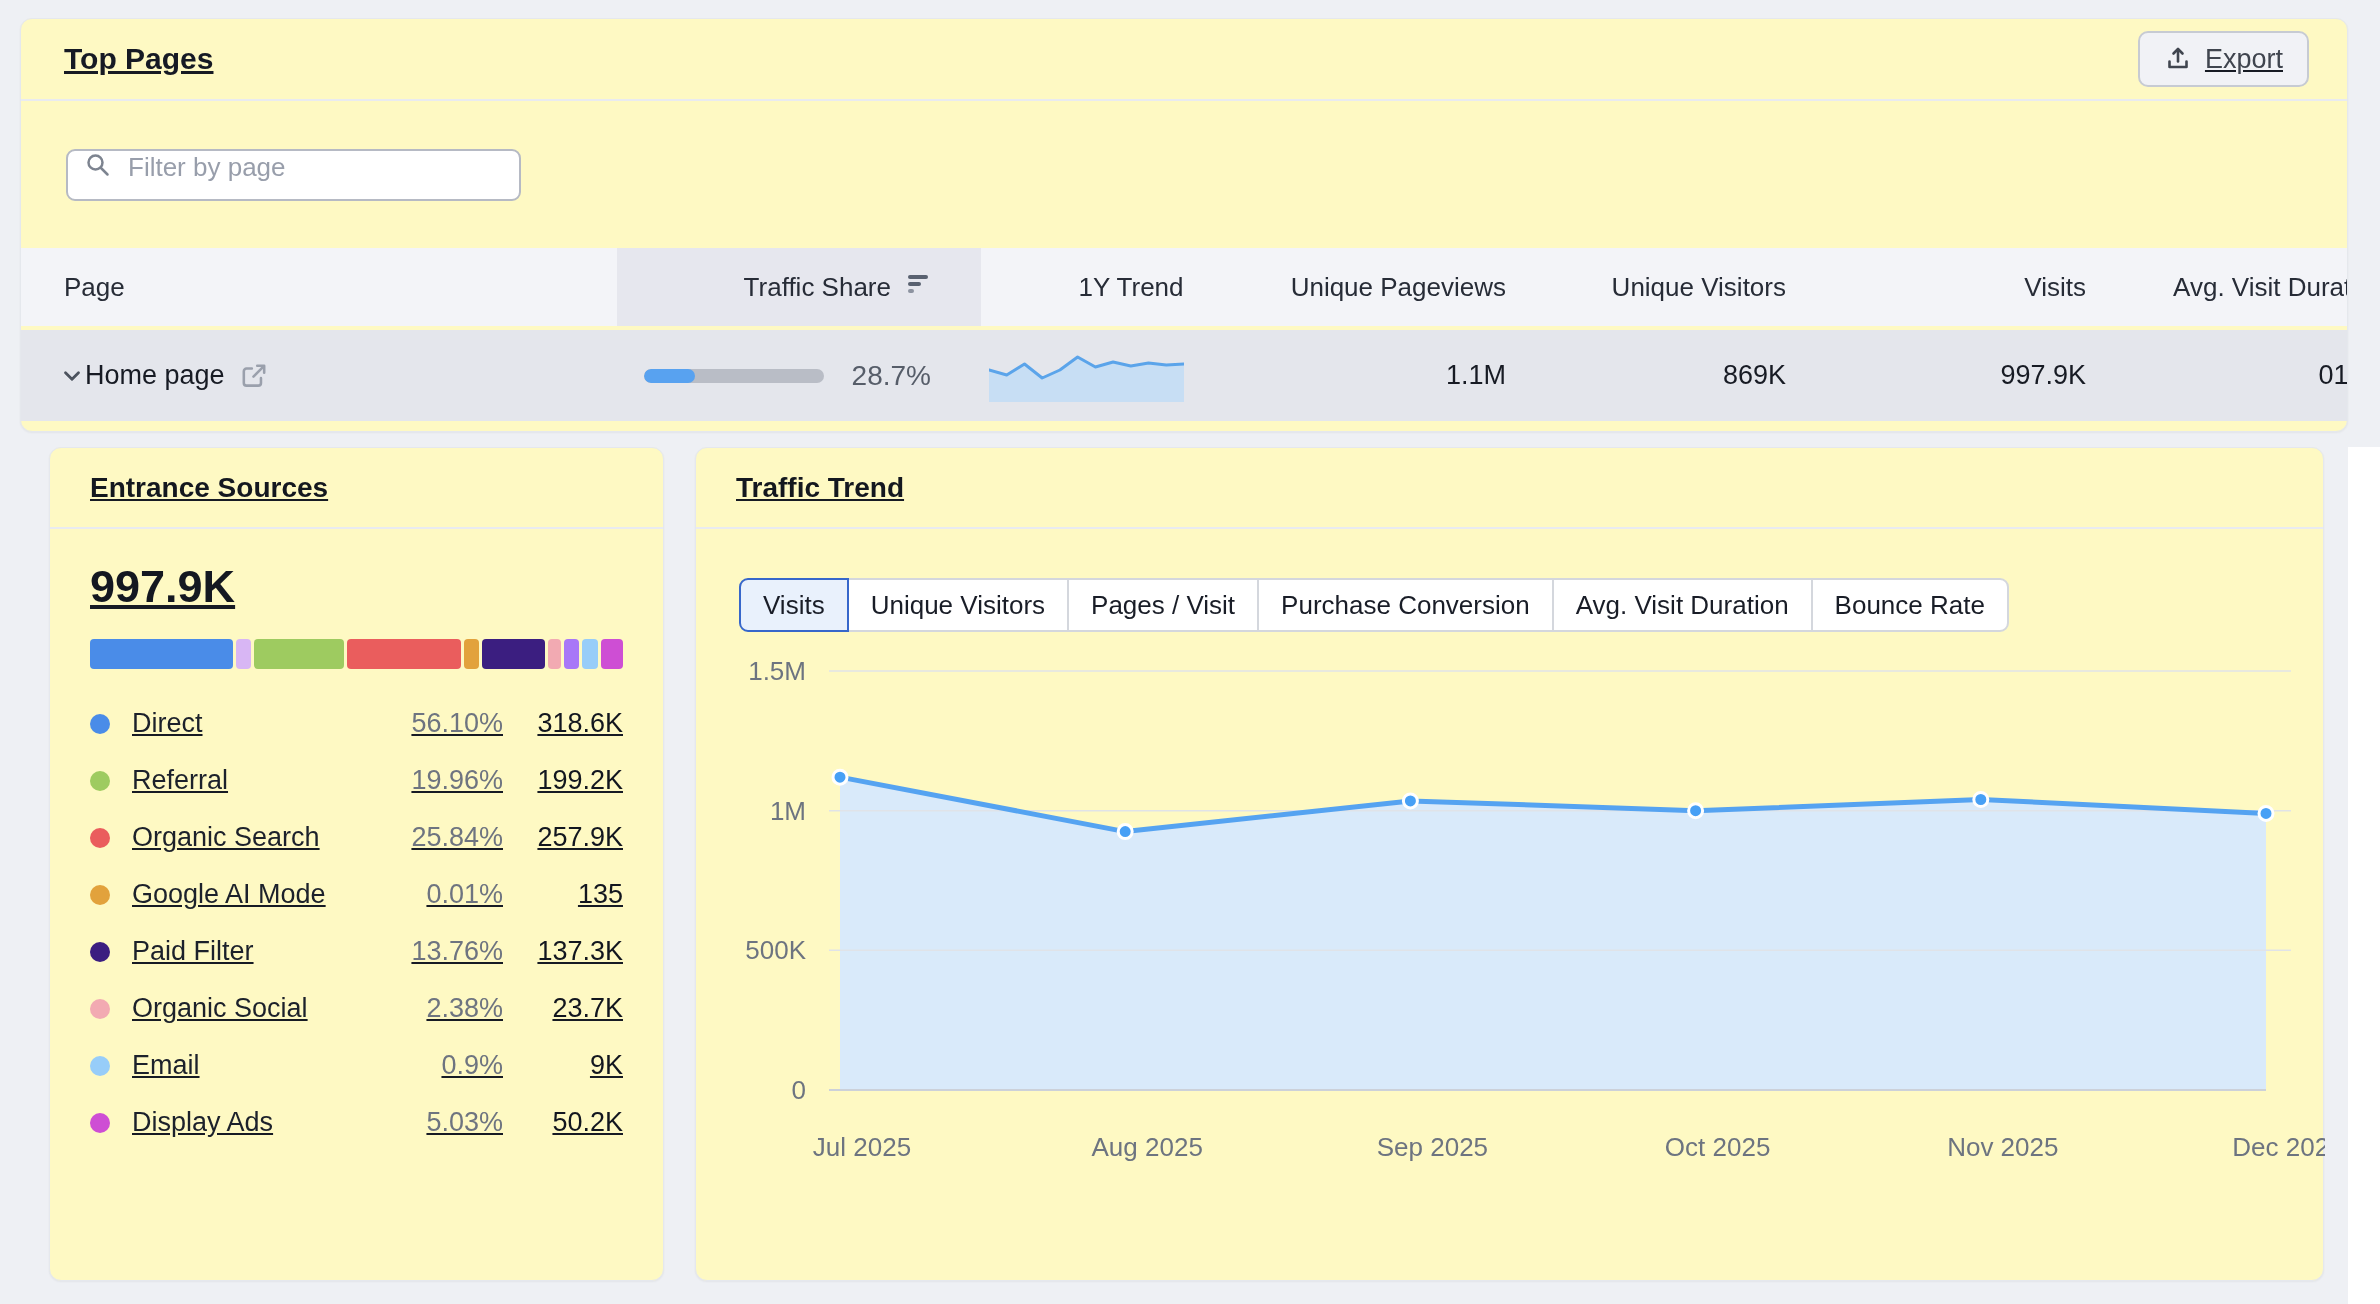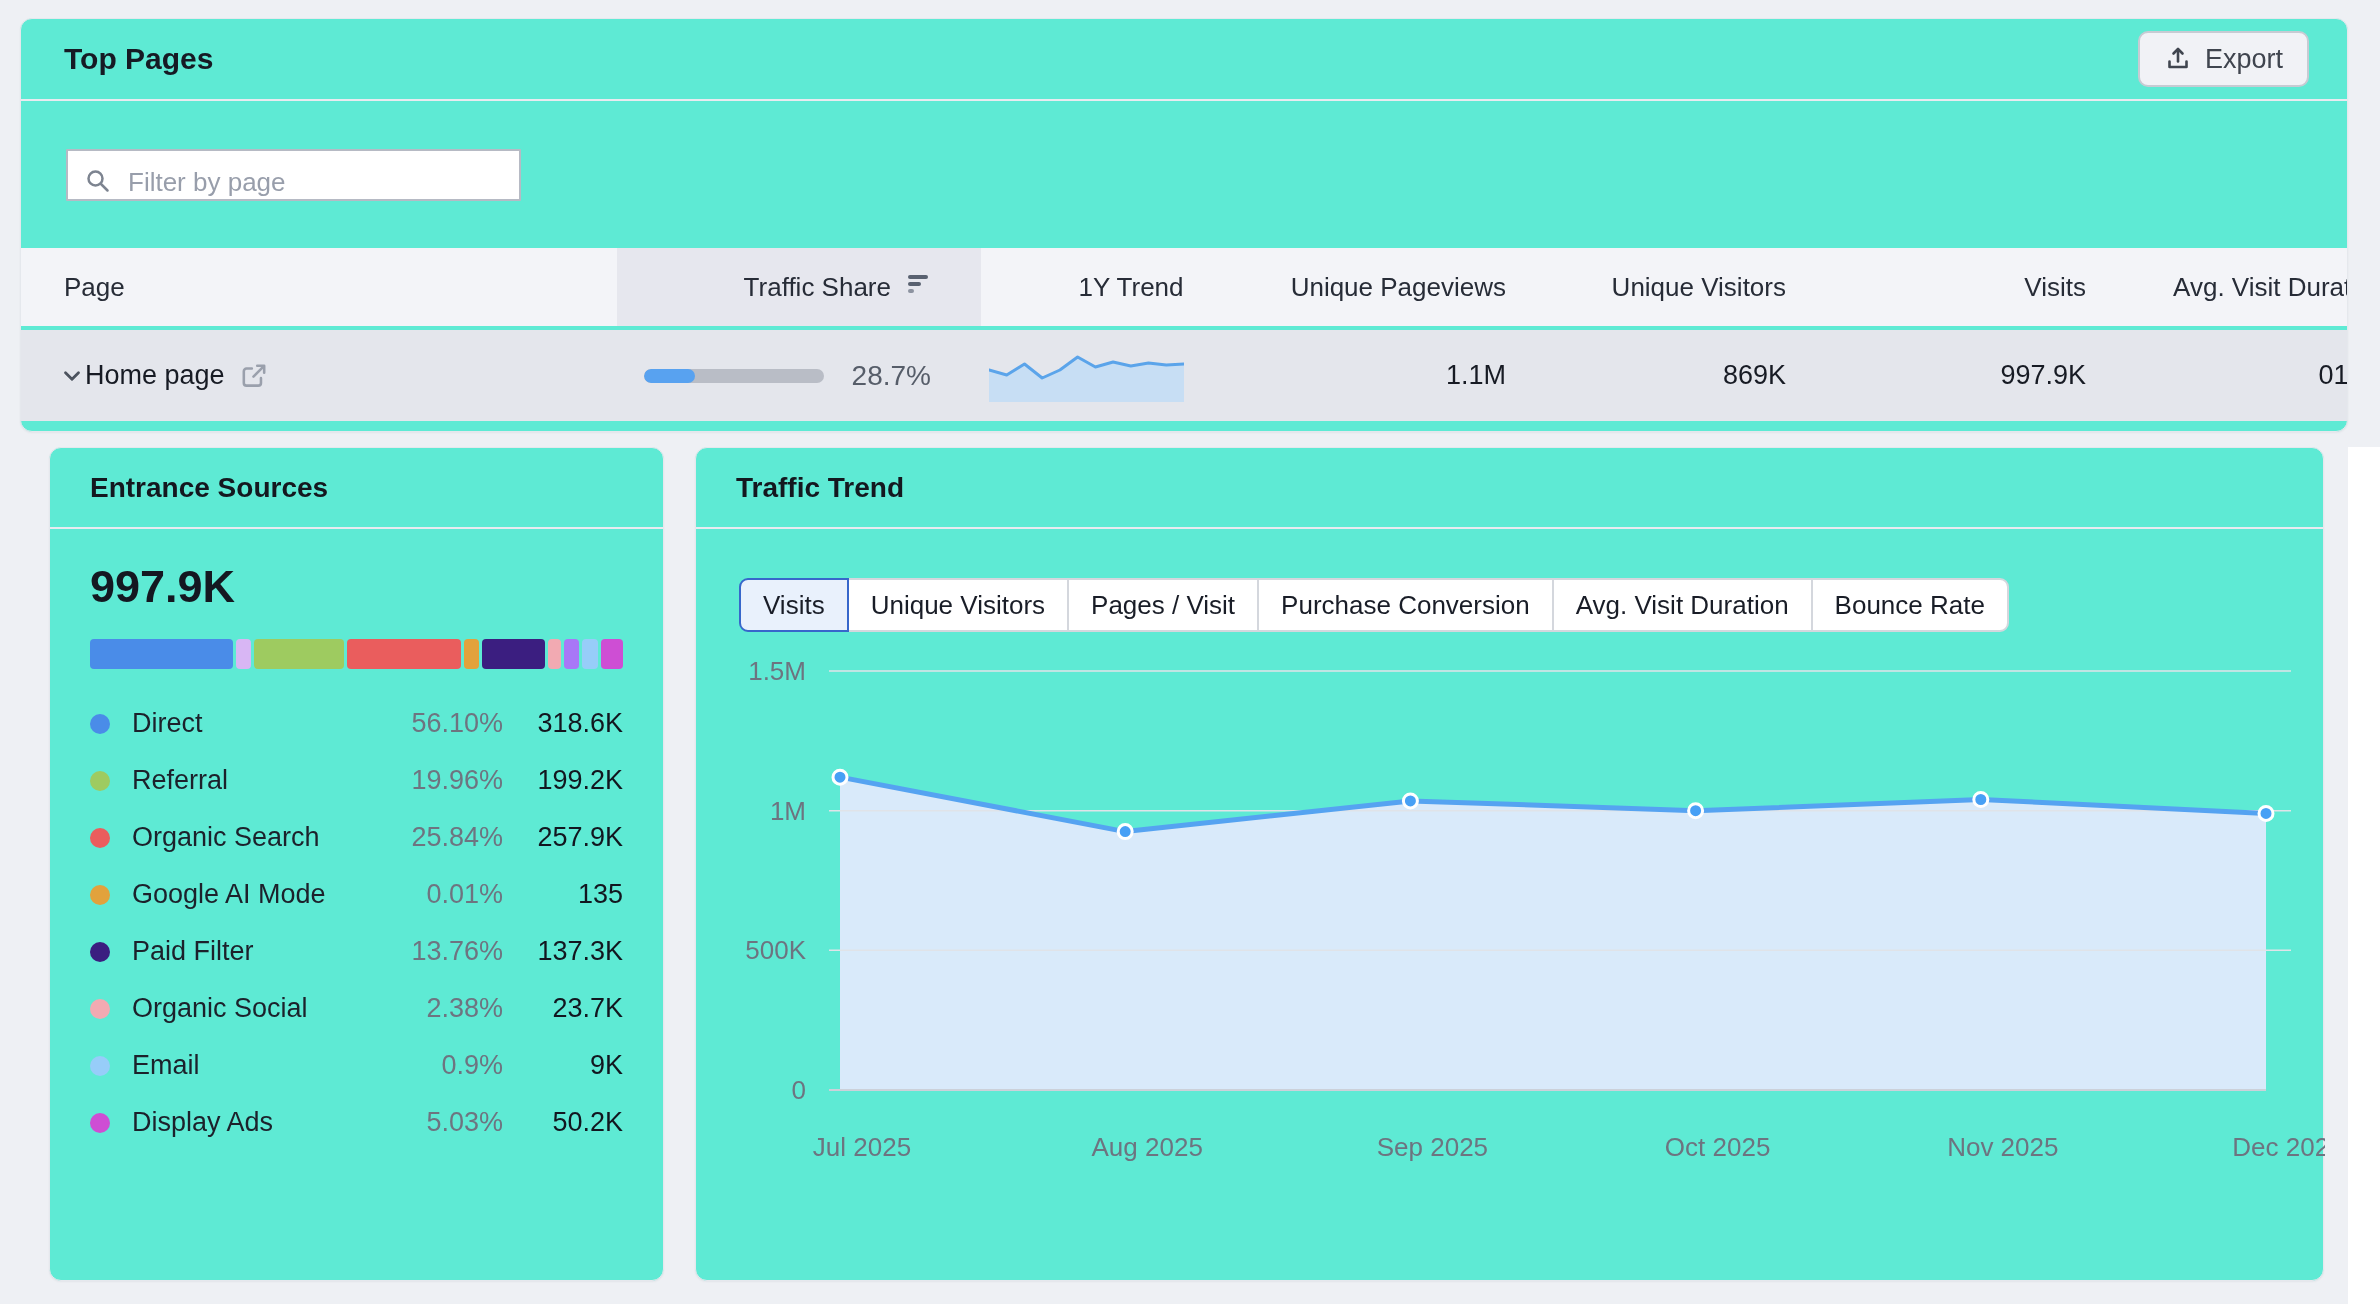--- a/index.html
+++ b/index.html
@@ -1,31 +1,31 @@
 <!DOCTYPE html>
 <html><head>
 <meta charset="utf-8">
 <style>
   html,body{margin:0;padding:0;background:#eef0f4;}
   *{box-sizing:border-box;}
   .page{position:relative;width:2380px;height:1304px;background:#eef0f4;
         font-family:"Liberation Sans",sans-serif;overflow:hidden;color:#171b24;}
-  .card{position:absolute;background:#5eead4;border:1px solid #e5e8ed;border-radius:12px;
-        box-shadow:0 1px 2px rgba(20,24,40,.05);}
+  .card{position:absolute;background:#fef9c3;border:1px solid #e5e8ed;border-radius:12px;
+        box-shadow:0 1px 2px rgba(20,24,40,.05);text-decoration:underline;}
   
   .top-card{left:20px;top:18px;width:2328px;height:414px;overflow:hidden;}
   .tc-header{height:82px;border-bottom:2px solid #e9ebf0;display:flex;align-items:center;
              justify-content:space-between;padding:0 38px 0 43px;}
   .tc-header h1{margin:0;font-size:30px;font-weight:700;color:#161a24;}
   .export-btn{display:flex;align-items:center;gap:13px;height:56px;padding:0 24px;
               background:#f1f2f6;border:2px solid #c7cbd3;border-radius:10px;
               font-size:27px;color:#40454f;font-family:inherit;cursor:pointer;}
   .export-btn svg{display:block;}
   .search-box{position:absolute;left:45px;top:130px;width:455px;height:52px;
-              border:2px solid #b6bac4;border-radius:1px;display:flex;align-items:flex-end;
+              border:2px solid #b6bac4;border-radius:9px;display:flex;align-items:flex-start;
               gap:14px;padding:0 16px;background:#fff;}
   .search-box input{border:none;outline:none;flex:1;font-size:26px;color:#3c414c;
                     font-family:inherit;background:transparent;}
   .search-box input::placeholder{color:#989eab;}
   .thead{position:absolute;left:0;top:229px;width:2390px;height:78px;background:#f3f4f8;
          display:grid;}
   .trow{position:absolute;left:0;top:311px;width:2390px;height:91px;background:#e4e6ec;
         display:grid;cursor:pointer;}
   .th,.td{display:flex;align-items:center;font-size:26px;color:#272c37;min-width:0;}
   .td{font-size:27px;color:#171b24;}

